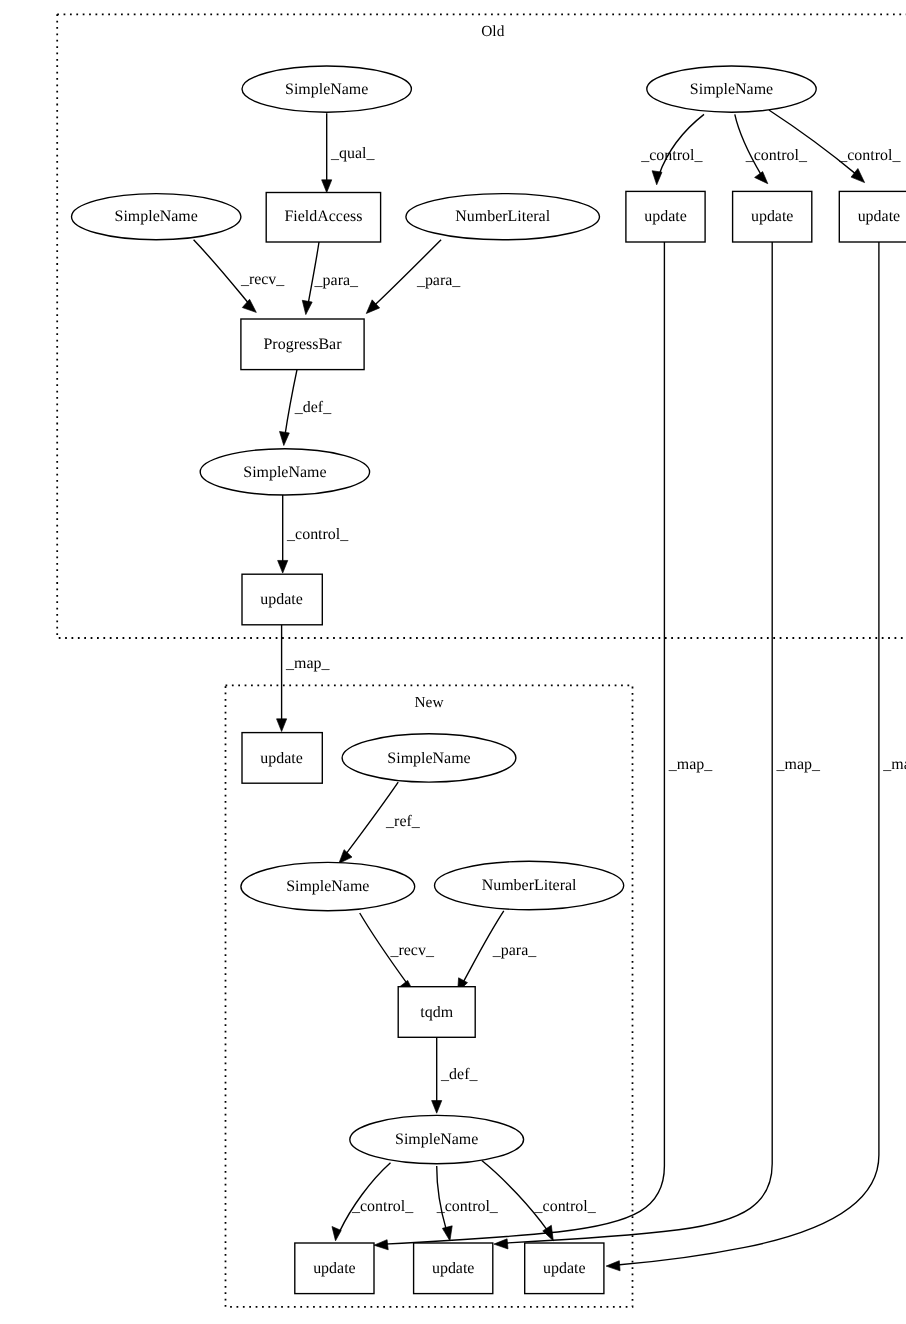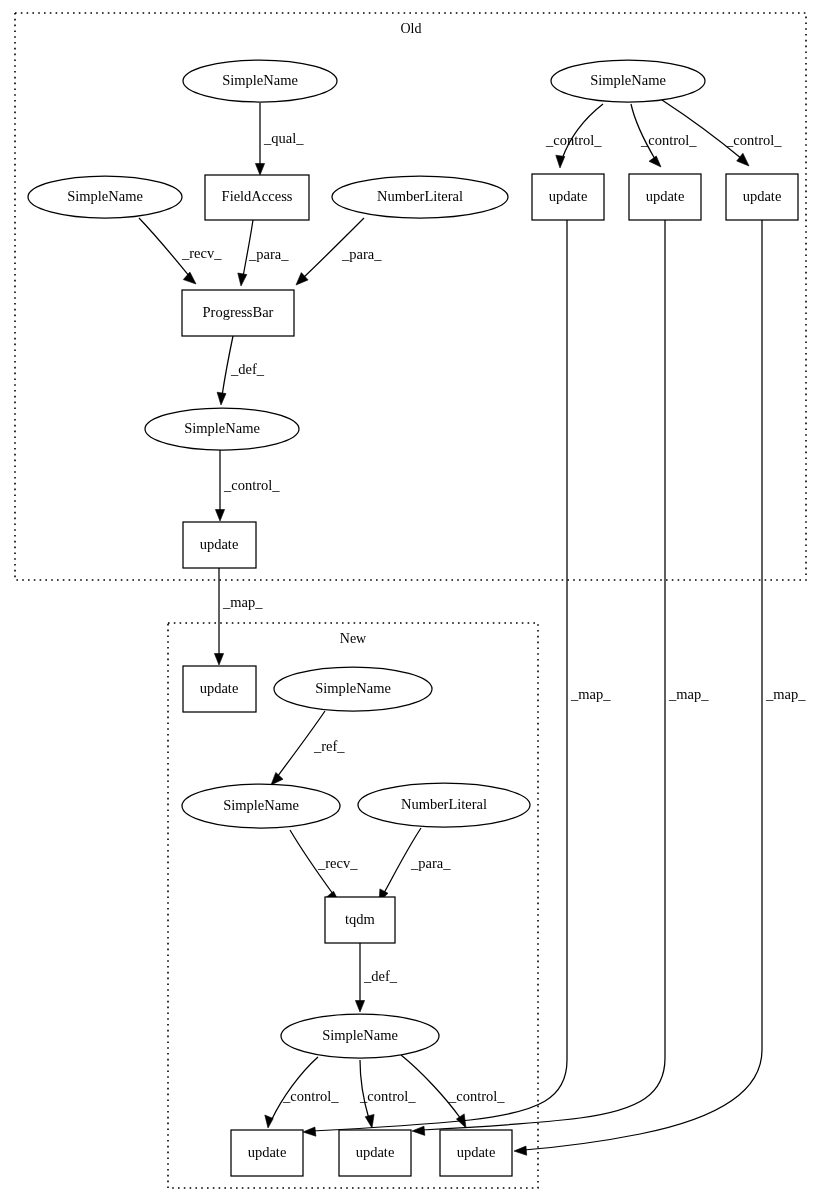--- a/index.html
+++ b/index.html
@@ -10,20 +10,21 @@
   body {
     width: 824px;
     height: 1204px;
     font-family: "Liberation Serif", "DejaVu Serif", serif;
     overflow: hidden;
   }
   #graph-root {
     position: relative;
     width: 732px;
     height: 1204px;
+    padding-left: 37px;
   }
   svg#graph {
     display: block;
     width: 824px;
     height: 1204px;
   }
   .cluster-border {
     fill: none;
     stroke: #000000;
     stroke-width: 1.6;

